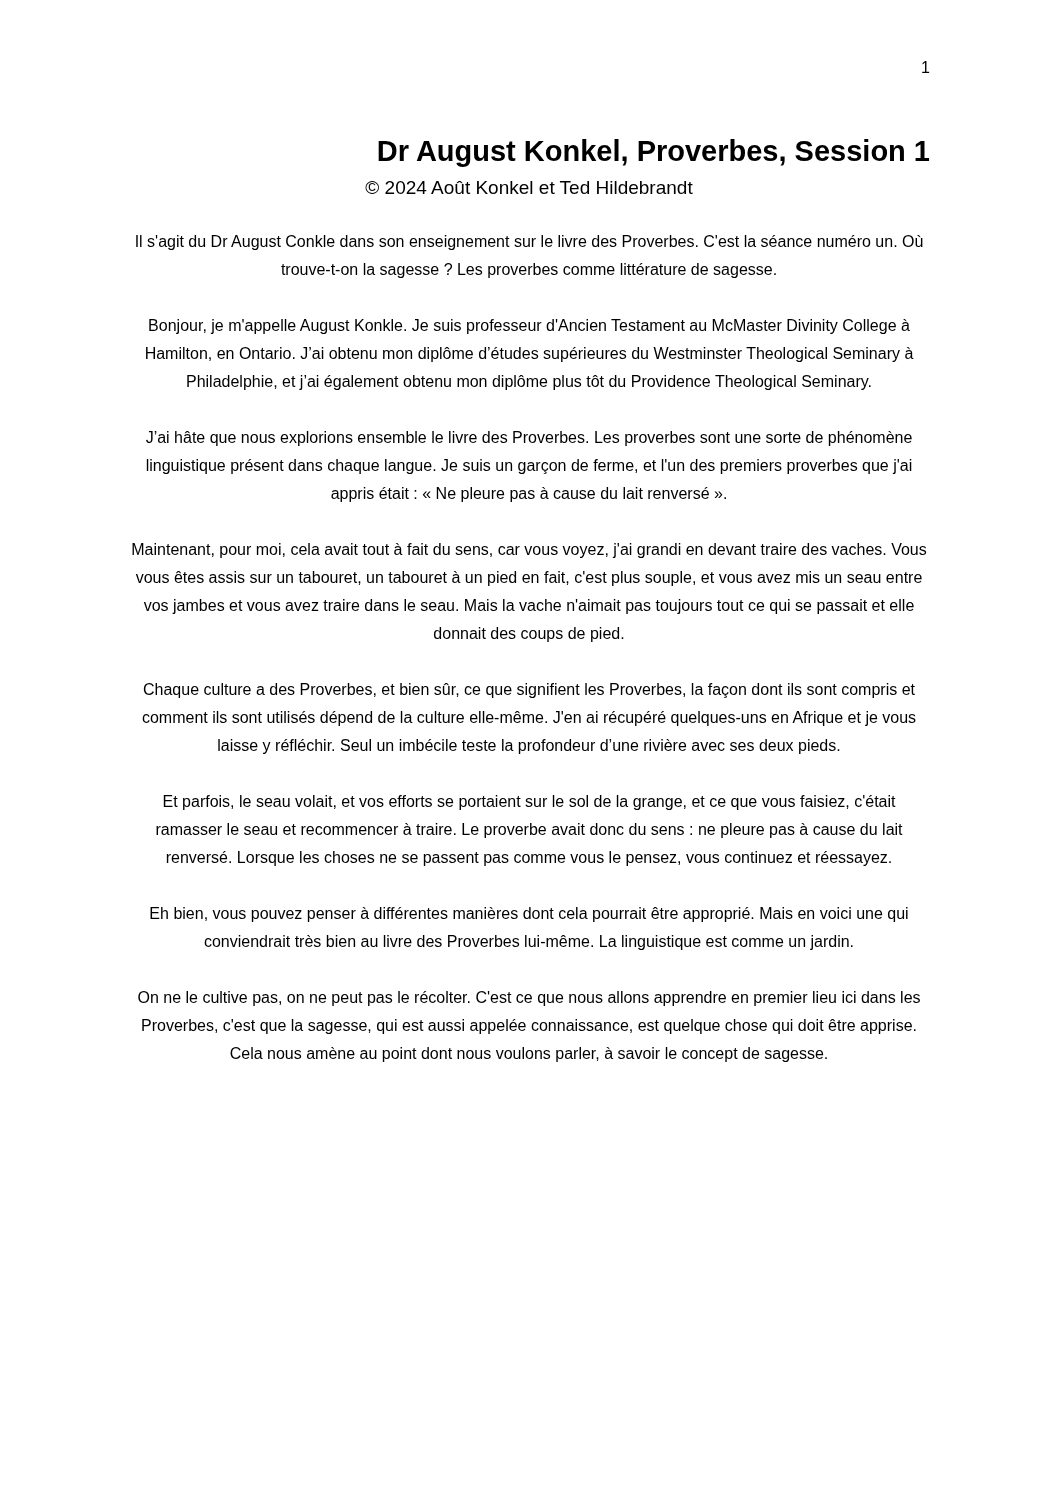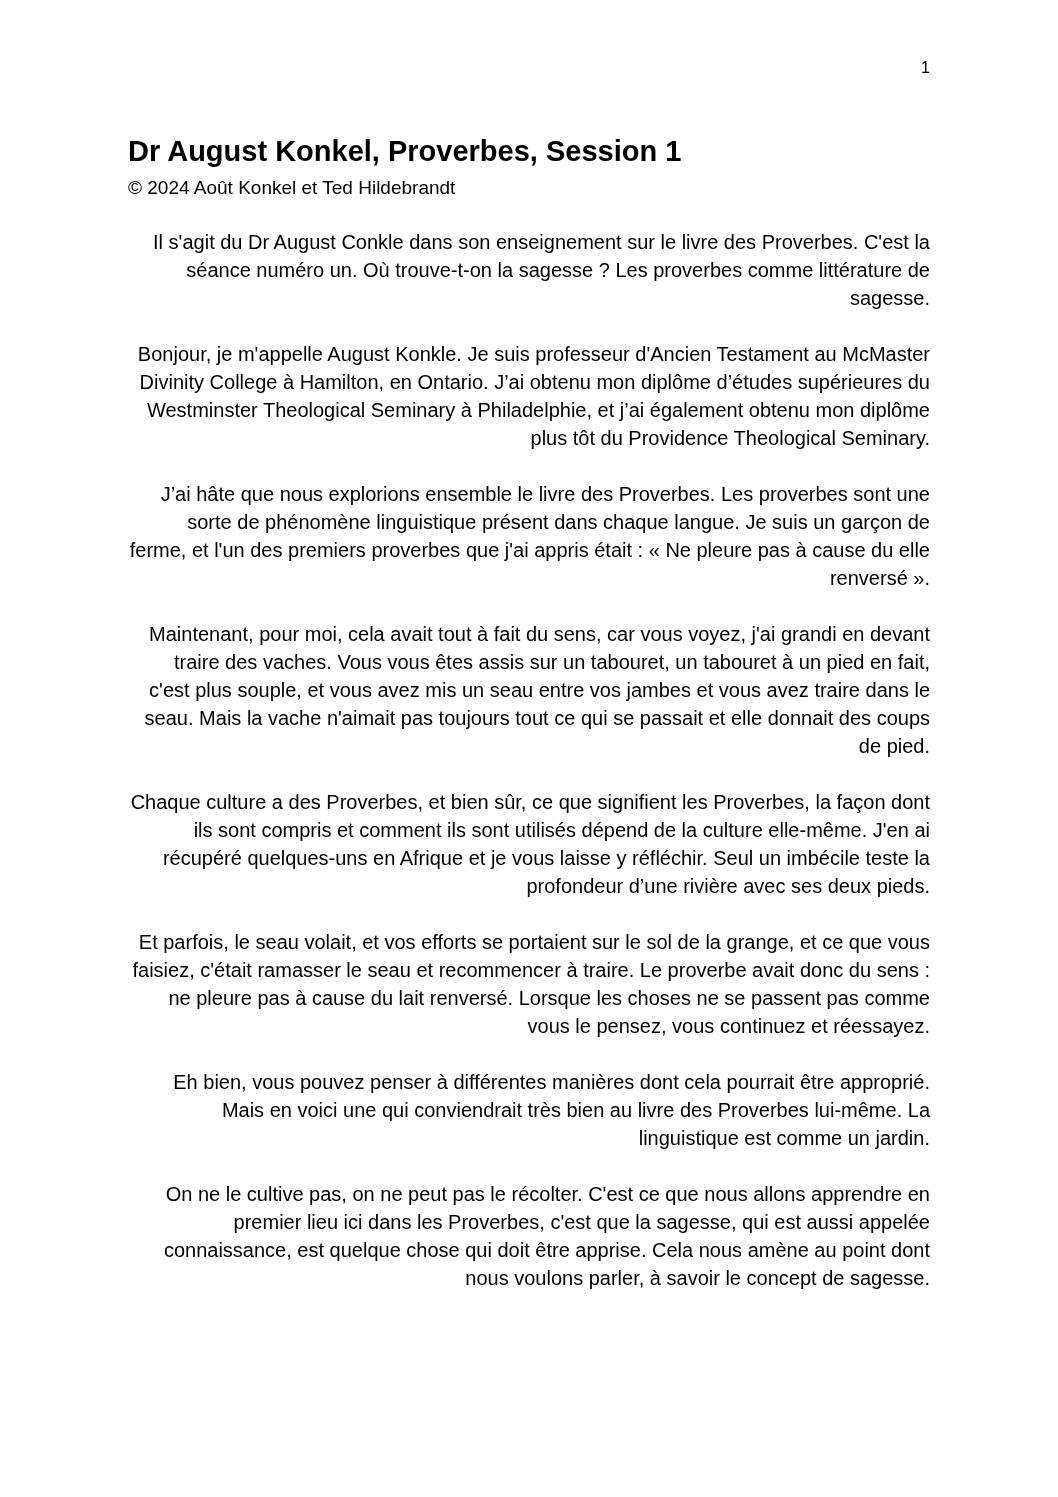--- a/index.html
+++ b/index.html
@@ -20,54 +20,54 @@
   }
   .page-number {
     position: absolute;
     top: 60px;
     right: 128px;
     font-size: 16px;
     line-height: 1;
   }
   .title {
     margin: 14px 0 0 0;
-    text-align: left;
+    text-align: right;
     font-size: 29px;
     font-weight: bold;
     line-height: 1.2;
   }
   .subtitle {
     margin: 6px 0 0 0;
-    text-align: left;
+    text-align: center;
     font-size: 19px;
     line-height: 1.35;
   }
   .content {
     margin-top: 24px;
   }
   .content p {
-    font-size: 20px;
+    font-size: 16px;
     line-height: 28px;
     margin: 28px 0;
-    text-align: right;
+    text-align: center;
   }
 </style>
 </head>
 <body>
 
 <div class="page">
   <div class="page-number">1</div>
 
   <h1 class="title">Dr August Konkel, Proverbes, Session 1</h1>
 
   <div class="subtitle">© 2024 Août Konkel et Ted Hildebrandt</div>
 
   <div class="content">
     <p>Il s'agit du Dr August Conkle dans son enseignement sur le livre des Proverbes. C'est la séance numéro un. Où trouve-t-on la sagesse ? Les proverbes comme littérature de sagesse.</p>
     <p>Bonjour, je m'appelle August Konkle. Je suis professeur d'Ancien Testament au McMaster Divinity College à Hamilton, en Ontario. J’ai obtenu mon diplôme d’études supérieures du Westminster Theological Seminary à Philadelphie, et j’ai également obtenu mon diplôme plus tôt du Providence Theological Seminary.</p>
-    <p>J’ai hâte que nous explorions ensemble le livre des Proverbes. Les proverbes sont une sorte de phénomène linguistique présent dans chaque langue. Je suis un garçon de ferme, et l'un des premiers proverbes que j'ai appris était : « Ne pleure pas à cause du elle renversé ».</p>
+    <p>J’ai hâte que nous explorions ensemble le livre des Proverbes. Les proverbes sont une sorte de phénomène linguistique présent dans chaque langue. Je suis un garçon de ferme, et l'un des premiers proverbes que j'ai appris était : « Ne pleure pas à cause du lait renversé ».</p>
     <p>Maintenant, pour moi, cela avait tout à fait du sens, car vous voyez, j'ai grandi en devant traire des vaches. Vous vous êtes assis sur un tabouret, un tabouret à un pied en fait, c'est plus souple, et vous avez mis un seau entre vos jambes et vous avez traire dans le seau. Mais la vache n'aimait pas toujours tout ce qui se passait et elle donnait des coups de pied.</p>
     <p>Chaque culture a des Proverbes, et bien sûr, ce que signifient les Proverbes, la façon dont ils sont compris et comment ils sont utilisés dépend de la culture elle-même. J'en ai récupéré quelques-uns en Afrique et je vous laisse y réfléchir. Seul un imbécile teste la profondeur d’une rivière avec ses deux pieds.</p>
     <p>Et parfois, le seau volait, et vos efforts se portaient sur le sol de la grange, et ce que vous faisiez, c'était ramasser le seau et recommencer à traire. Le proverbe avait donc du sens : ne pleure pas à cause du lait renversé. Lorsque les choses ne se passent pas comme vous le pensez, vous continuez et réessayez.</p>
     <p>Eh bien, vous pouvez penser à différentes manières dont cela pourrait être approprié. Mais en voici une qui conviendrait très bien au livre des Proverbes lui-même. La linguistique est comme un jardin.</p>
     <p>On ne le cultive pas, on ne peut pas le récolter. C'est ce que nous allons apprendre en premier lieu ici dans les Proverbes, c'est que la sagesse, qui est aussi appelée connaissance, est quelque chose qui doit être apprise. Cela nous amène au point dont nous voulons parler, à savoir le concept de sagesse.</p>
   </div>
 </div>
 
 </body></html>

